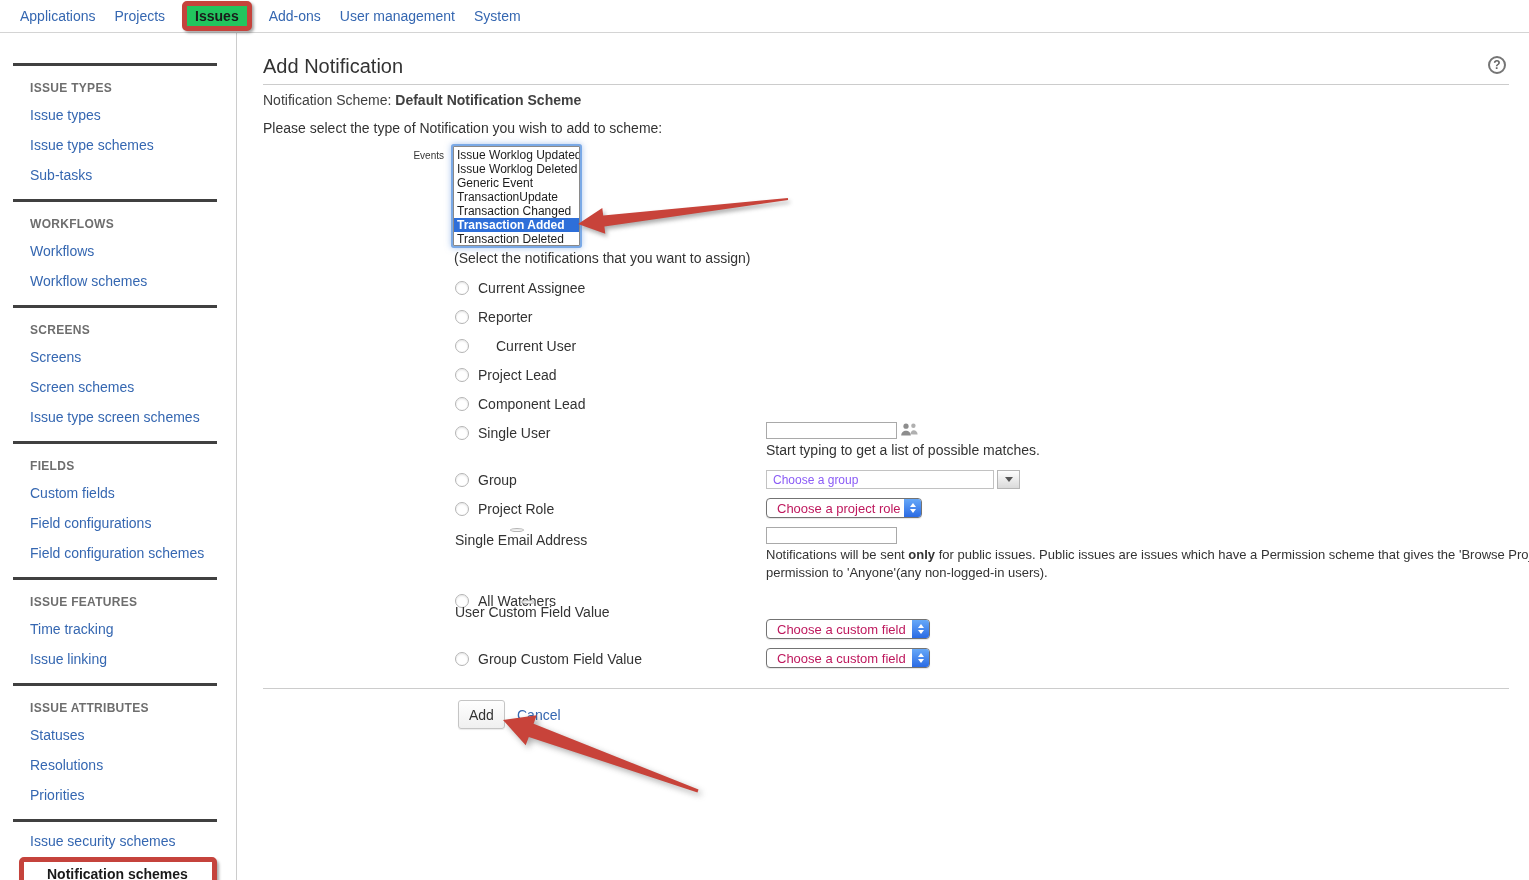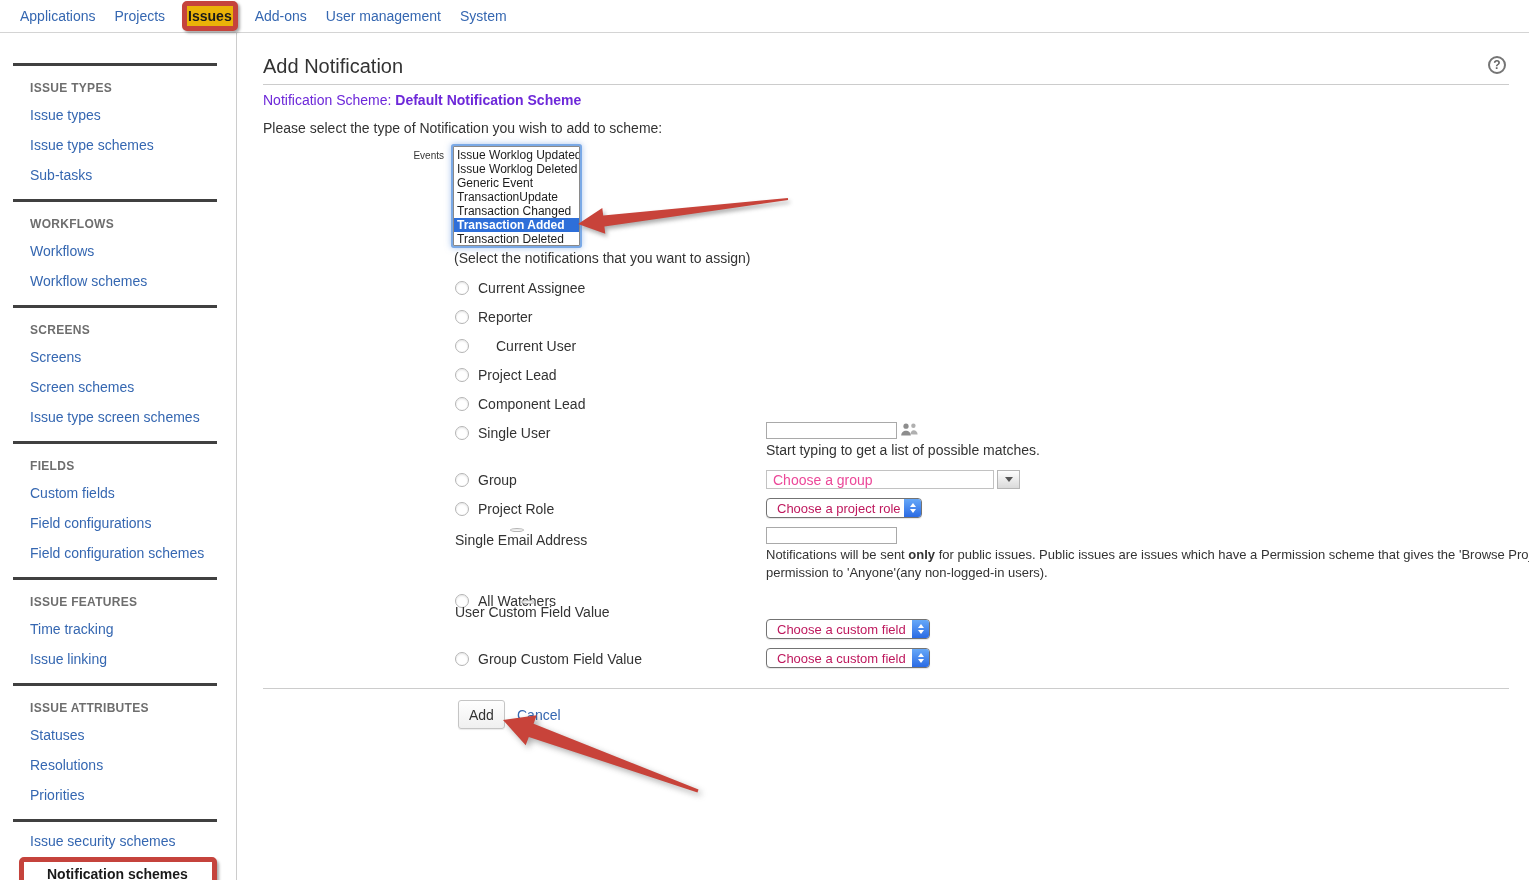--- a/index.html
+++ b/index.html
@@ -4,23 +4,23 @@
 <style>
   * { margin:0; padding:0; box-sizing:border-box; }
   html,body { background:#fff; font-family:"Liberation Sans","DejaVu Sans",sans-serif; }
   #page { position:relative; width:1529px; height:880px; background:#fff; overflow:hidden; }
 
   
   .topnav { position:absolute; left:0; top:0; width:1529px; height:33px;
             border-bottom:1px solid #d4d4d4; display:flex; align-items:center;
             padding-left:20px; gap:19px; font-size:14px; background:#fff; z-index:5; }
   .topnav a { color:#3567b1; text-decoration:none; white-space:nowrap; }
-  .nav-redbox { border:5px solid #c5433c; border-radius:5px; padding:2px 1px;
+  .nav-redbox { border:5px solid #c5433c; border-radius:5px; padding:2px 8px;
                 margin:-4px -2px; color:#1a1a1a !important; font-weight:bold;
-                box-shadow:2px 2px 3px rgba(0,0,0,.35); background:#eab308; }
+                box-shadow:2px 2px 3px rgba(0,0,0,.35); background:#22c55e; }
   .tab-caret { position:absolute; left:201px; top:25px; width:0; height:0;
                border-left:6px solid transparent; border-right:6px solid transparent;
                border-bottom:6px solid #d9d9d9; }
 
   
   .sidebar { position:absolute; left:0; top:33px; width:237px; height:847px;
              border-right:1px solid #ccc; background:#fff; }
   .sec { border-top:3px solid #404040; margin:0 19px 0 13px; padding:4px 0 9px; }
   .sec:first-child { margin-top:30px; }
   .sec-h { margin:10px 0 3px 17px; font-size:12px; font-weight:bold; color:#6e6e6e;
@@ -32,21 +32,21 @@
                  box-shadow:2px 3px 3px rgba(0,0,0,.35); background:#fff; }
   .side-redbox a { color:#1a1a1a !important; font-weight:bold; }
 
   
   .main { position:absolute; left:263px; top:0; width:1246px; height:880px; }
   .pg-title { position:absolute; left:0; top:55px; font-size:20px; color:#333; }
   .help-ic { position:absolute; left:1225px; top:56px; width:18px; height:18px;
              border:2px solid #757575; border-radius:50%; color:#656565;
              font-size:12px; font-weight:bold; text-align:center; line-height:14px; cursor:pointer; }
   .hr { position:absolute; left:0; width:1246px; border-top:1px solid #ccc; }
-  .scheme-line { position:absolute; left:0; top:92px; font-size:14px; color:#6d28d9; }
+  .scheme-line { position:absolute; left:0; top:92px; font-size:14px; color:#404040; }
   .scheme-line b { font-weight:bold; }
   .intro { position:absolute; left:0; top:120px; font-size:14px; color:#333; }
 
   .ev-label { position:absolute; left:0; top:150px; width:181px; text-align:right;
               font-size:10px; color:#333; }
   .listbox { position:absolute; left:190px; top:146px; width:127px; height:100px;
              background:#fff; border:1px solid #8a8a8a; border-radius:1px;
              box-shadow:0 0 0 2px #7aa9e6, 0 0 6px 2px rgba(100,150,220,.55);
              padding-top:1px; overflow:hidden; }
   .lb-opt { height:14px; line-height:14px; font-size:12px; color:#1c1c1c;
@@ -60,21 +60,21 @@
          background:#fff; display:inline-block; margin-right:9px;
          box-shadow:inset 0 1px 2px rgba(0,0,0,.10); }
 
   .tbox { position:absolute; width:131px; height:17px; border:1px solid #a9a9a9;
           background:#fff; font-size:12px; padding:0 3px; }
   .people-ic { position:absolute; left:637px; top:422px; width:20px; height:16px; }
   .typing-hint { position:absolute; left:503px; top:442px; font-size:14px; color:#333; }
 
   .combo-field { position:absolute; left:503px; top:470px; width:228px; height:19px;
                  border:1px solid #c2c2c2; background:#fff; display:flex; align-items:center;
-                 padding-left:6px; font-size:14px; color:#ec4899; }
+                 padding-left:6px; font-size:12px; color:#8b5cf6; }
   .combo-btn { position:absolute; left:734px; top:470px; width:23px; height:19px;
                border:1px solid #b5b5b5; background:linear-gradient(#fdfdfd,#dadada);
                display:flex; align-items:center; justify-content:center; cursor:pointer; }
   .combo-btn i { width:0; height:0; border-left:4px solid transparent;
                  border-right:4px solid transparent; border-top:5px solid #555; }
 
   .mac-select { position:absolute; height:20px; border:1px solid #737373; border-radius:4px;
                 background:#fff; display:flex; align-items:center; font-size:13px; color:#be185d;
                 box-shadow:0 1px 1px rgba(0,0,0,.10); cursor:pointer; overflow:hidden; }
   .ms-label { flex:1; padding-left:10px; white-space:nowrap; }

